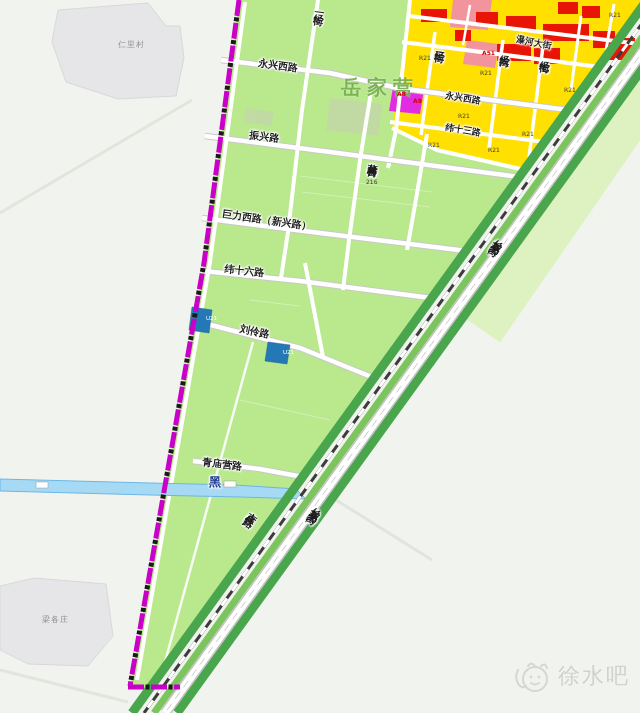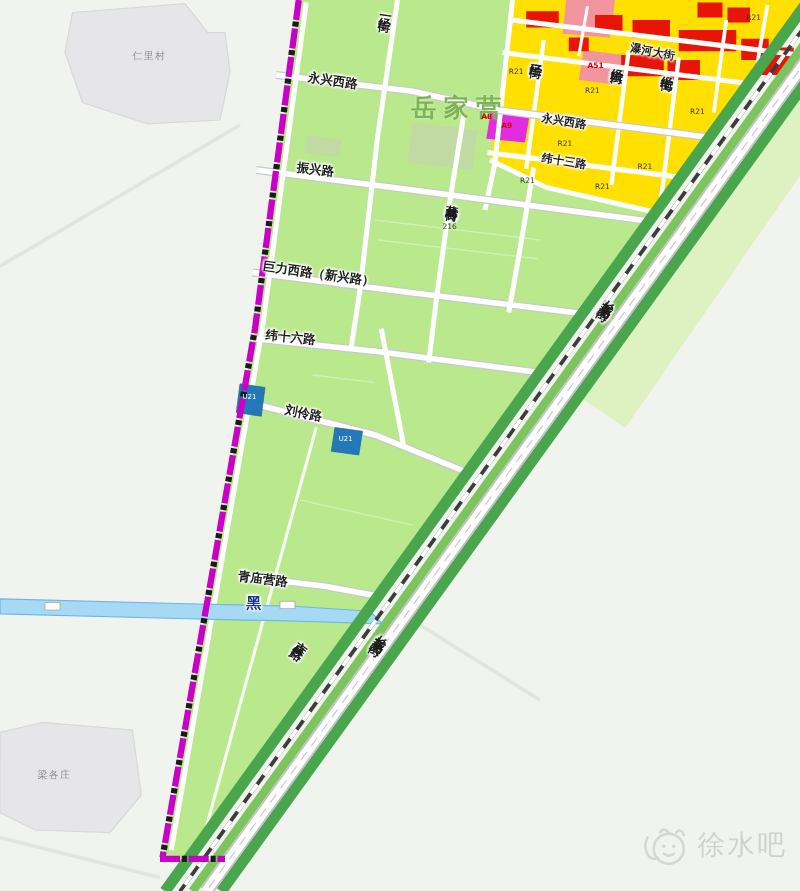--- a/index.html
+++ b/index.html
@@ -1,19 +1,19 @@
 <!DOCTYPE html>
 <html><head>
 <meta charset="utf-8">
 <style>
   html,body{margin:0;padding:0;background:#fff;}
   #stage{position:relative;width:640px;height:713px;overflow:hidden;
          background:#f1f4ee;font-family:"DejaVu Sans",sans-serif;}
   #map-svg{position:absolute;left:0;top:0;z-index:1;}
-  #label-layer{position:absolute;left:0;top:0;width:540px;height:713px;z-index:2;}
+  #label-layer{position:absolute;left:12px;top:0;width:540px;height:713px;z-index:2;}
   .lbl{position:absolute;font-weight:700;color:#1c1c1c;white-space:nowrap;
        transform-origin:0 0;line-height:1;
        text-shadow:0 0 2px #fff,0 0 2px #fff,0 0 3px #fff,1px 1px 2px #fff,-1px -1px 2px #fff;}
   .road{font-size:10px;}
   .road-sm{font-size:9px;}
   .vertical{writing-mode:vertical-rl;text-orientation:upright;letter-spacing:1px;}
   .area{font-size:20px;color:#79b152;letter-spacing:6px;font-weight:700;
         text-shadow:0 0 2px rgba(255,255,255,.6);opacity:.95;font-family:Liberation Mono, monospace;}
   .village{font-size:8px;color:#8f8f8f;font-weight:400;text-shadow:none;letter-spacing:1px;}
   .zone{font-size:6px;color:#3a3a3a;font-weight:400;text-shadow:none;}

